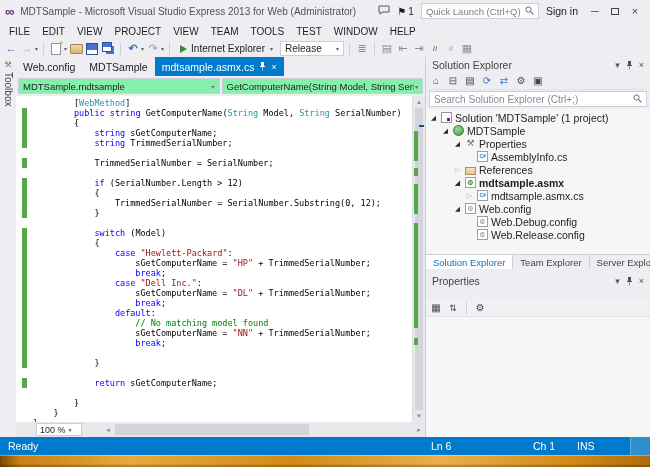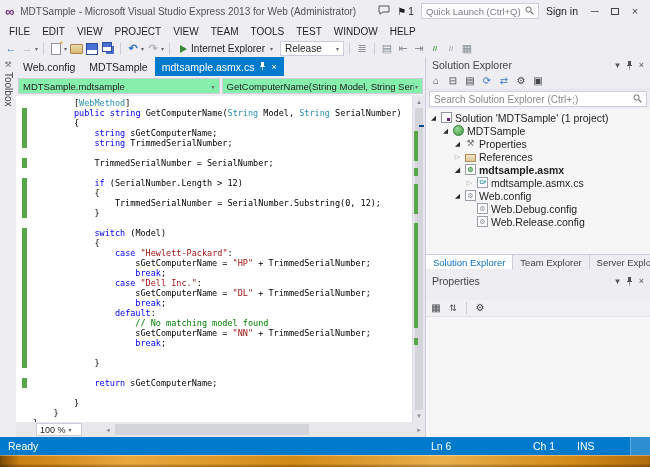--- a/index.html
+++ b/index.html
@@ -395,20 +395,25 @@
             <div class="tree-row" style="padding-left: 15px;">
               <span class="tree-arrow open">◢</span>
               <span class="ti ti-aspnet-project"></span>
               <span class="tree-label">MDTSample</span>
             </div>
             <div class="tree-row" style="padding-left: 27px;">
               <span class="tree-arrow open">◢</span>
               <span class="ti ti-properties-folder"></span>
               <span class="tree-label">Properties</span>
             </div>
+            <div class="tree-row" style="padding-left: 39px;">
+              <span class="tree-arrow none"></span>
+              <span class="ti ti-csharp-file"></span>
+              <span class="tree-label">AssemblyInfo.cs</span>
+            </div>
             <div class="tree-row" style="padding-left: 27px;">
               <span class="tree-arrow closed">▷</span>
               <span class="ti ti-references"></span>
               <span class="tree-label">References</span>
             </div>
             <div class="tree-row" style="padding-left: 27px; font-weight: bold;">
               <span class="tree-arrow open">◢</span>
               <span class="ti ti-asmx-file"></span>
               <span class="tree-label">mdtsample.asmx</span>
             </div>

